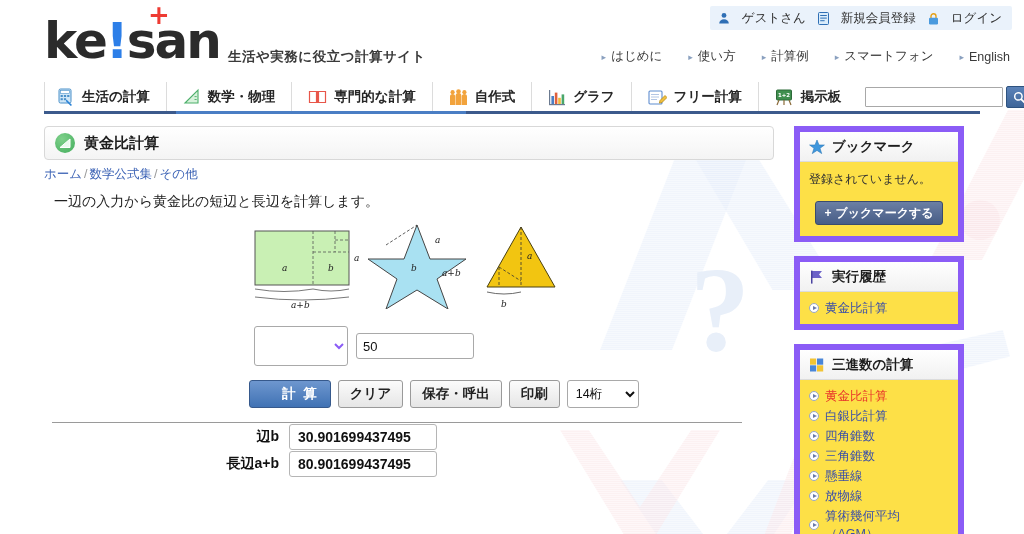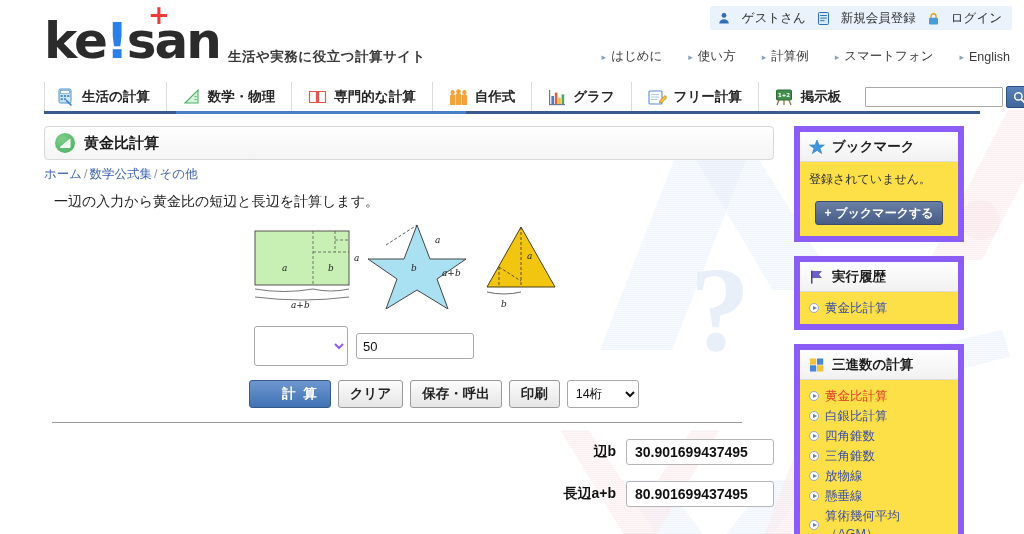--- a/index.html
+++ b/index.html
@@ -152,21 +152,21 @@
     background:linear-gradient(#6e97cf,#4072b4); border-color:#36598c; color:#fff;
     letter-spacing:2px;
     padding-left:32px;
   }
   select.digits {
     height:28px; width:72px; font-size:12.5px; padding:2px 4px;
     border:1px solid #a9a9a9; border-radius:3px; background:#fff; color:#111;
   }
   .divider { margin-top:14px; margin-left:8px; width:690px; height:1px; background:#9a9a9a; }
 
-  .resrow { margin-top:16px; display:flex; align-items:center; gap:10px; padding-left:155px;justify-content:flex-end; }
+  .resrow { margin-top:1px; display:flex; align-items:center; gap:10px; padding-left:155px; }
   .resrow .lbl { width:80px; text-align:right; font-size:14px; font-weight:700; color:#111; }
   .resrow .val {
     height:26px; min-width:148px; font-size:14px; font-weight:700;
     border:1px solid #b5b5b5; border-radius:3px; background:#fff;
     display:flex; align-items:center; padding:12px 8px; color:#111;
   }
 
   
   .sidebar { position:absolute; left:794px; top:126px; width:170px; z-index:4; }
   .panel { border:6px solid #8b5cf6; background:#fde047; margin-bottom:14px; }
@@ -514,25 +514,25 @@
         <div class="linkrow">
             <span class="bullet"></span>
             <a href="#">四角錐数</a>
           </div>
         <div class="linkrow">
             <span class="bullet"></span>
             <a href="#">三角錐数</a>
           </div>
         <div class="linkrow">
             <span class="bullet"></span>
+            <a href="#">懸垂線</a>
+          </div>
+        <div class="linkrow">
+            <span class="bullet"></span>
             <a href="#">放物線</a>
-          </div>
-        <div class="linkrow">
-            <span class="bullet"></span>
-            <a href="#">懸垂線</a>
           </div>
         <div class="linkrow">
             <span class="bullet"></span>
             <a href="#">算術幾何平均（AGM）</a>
           </div>
         <div class="linkrow">
             <span class="bullet"></span>
             <a href="#">円周・三進数の計算</a>
           </div>
       </div>

